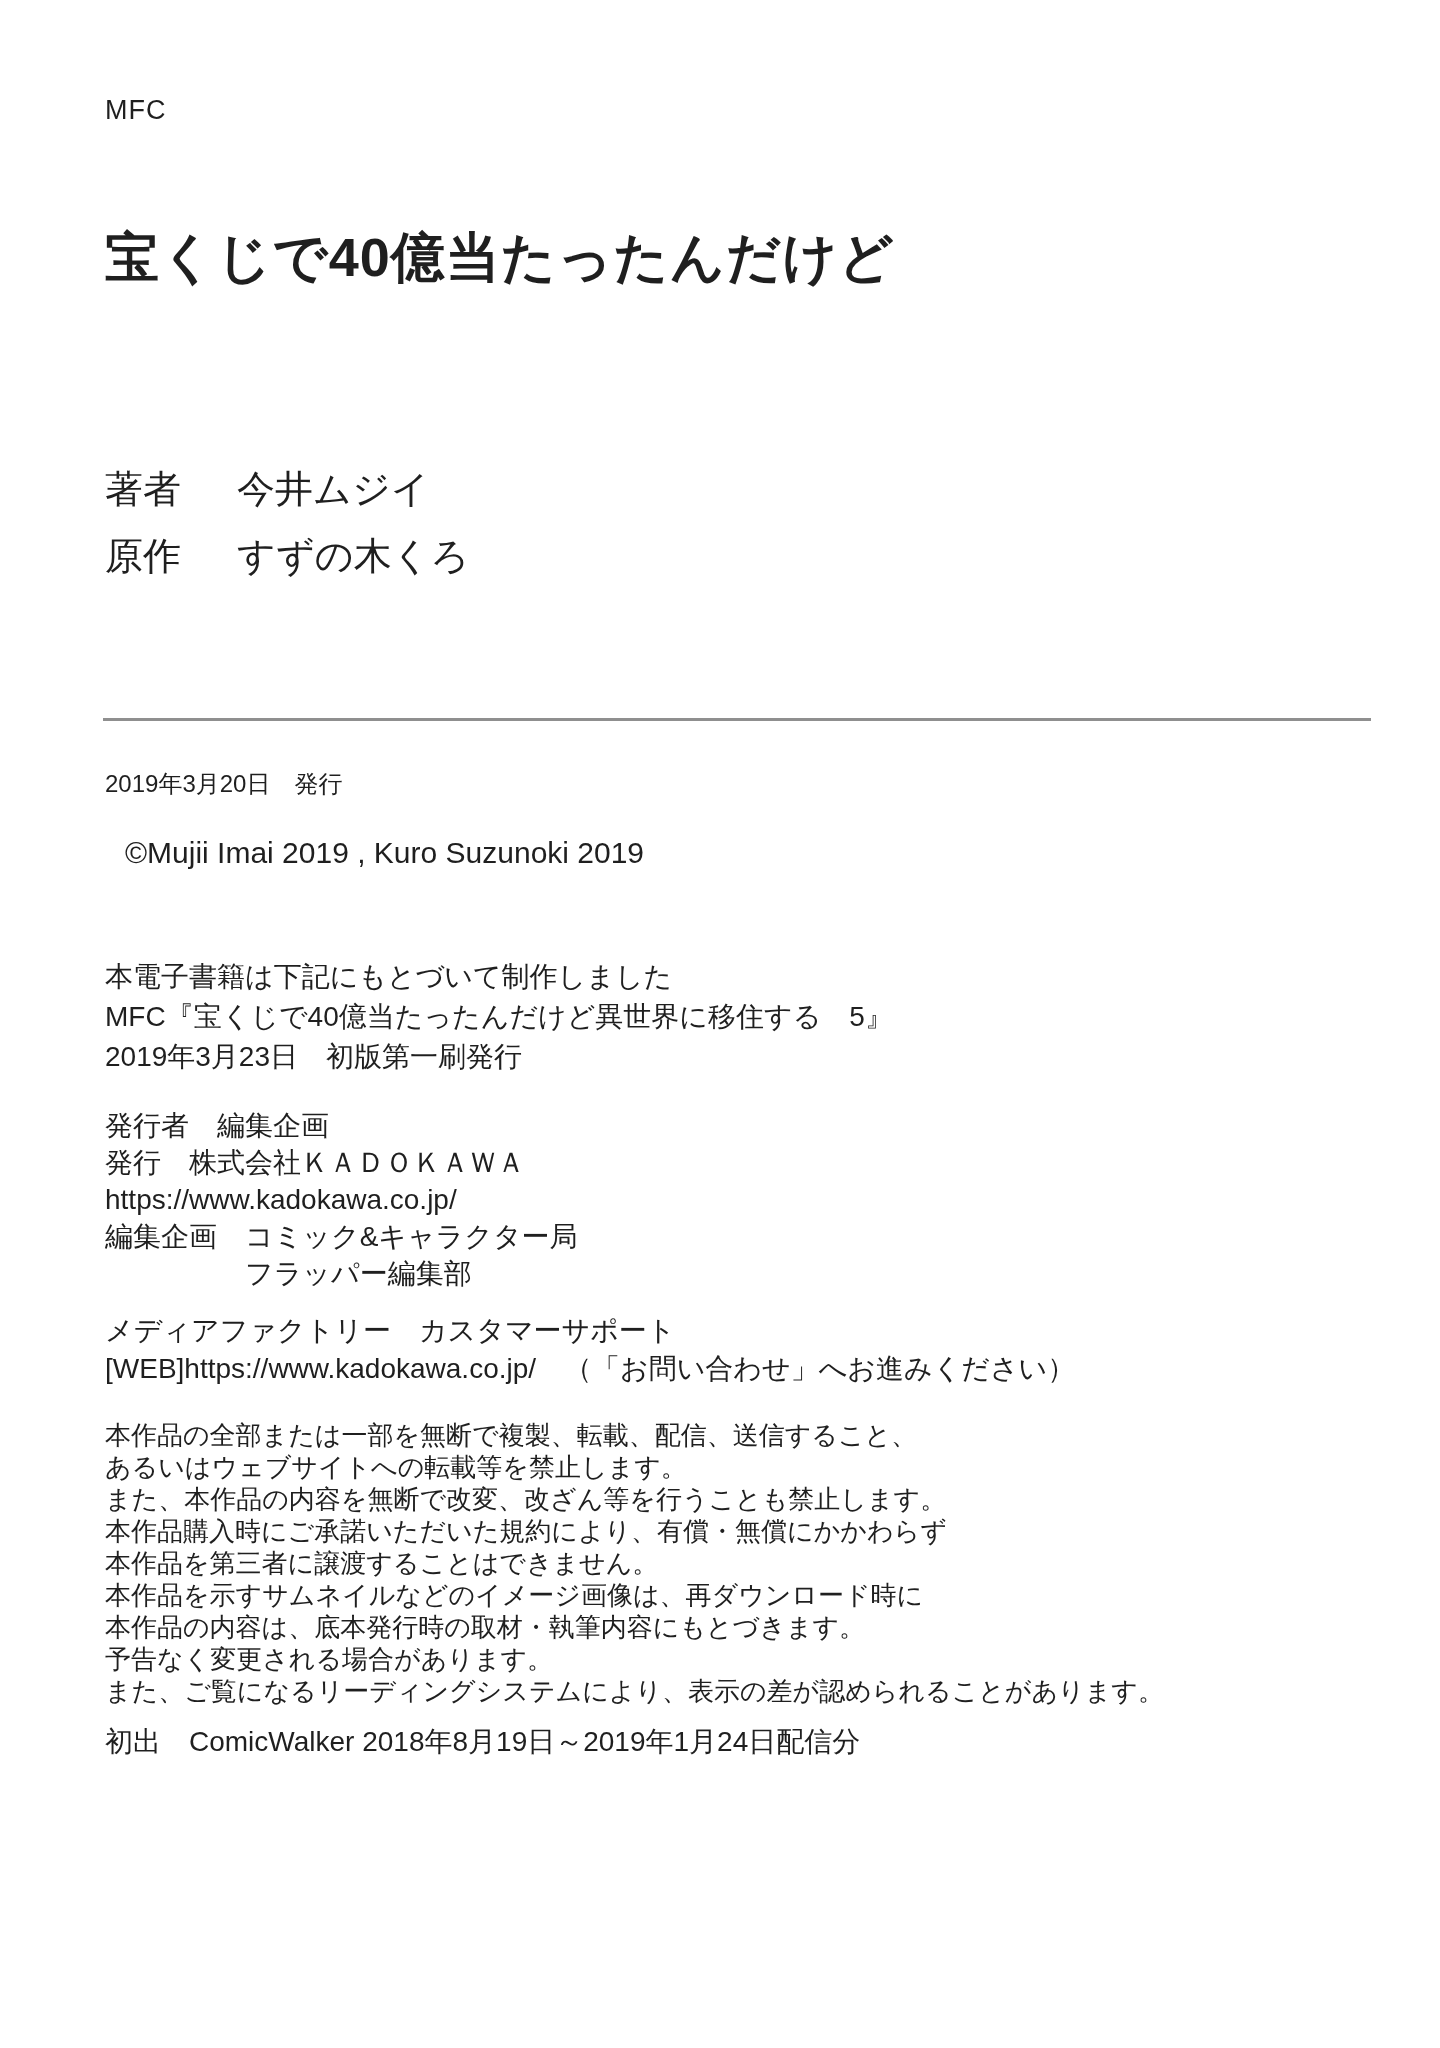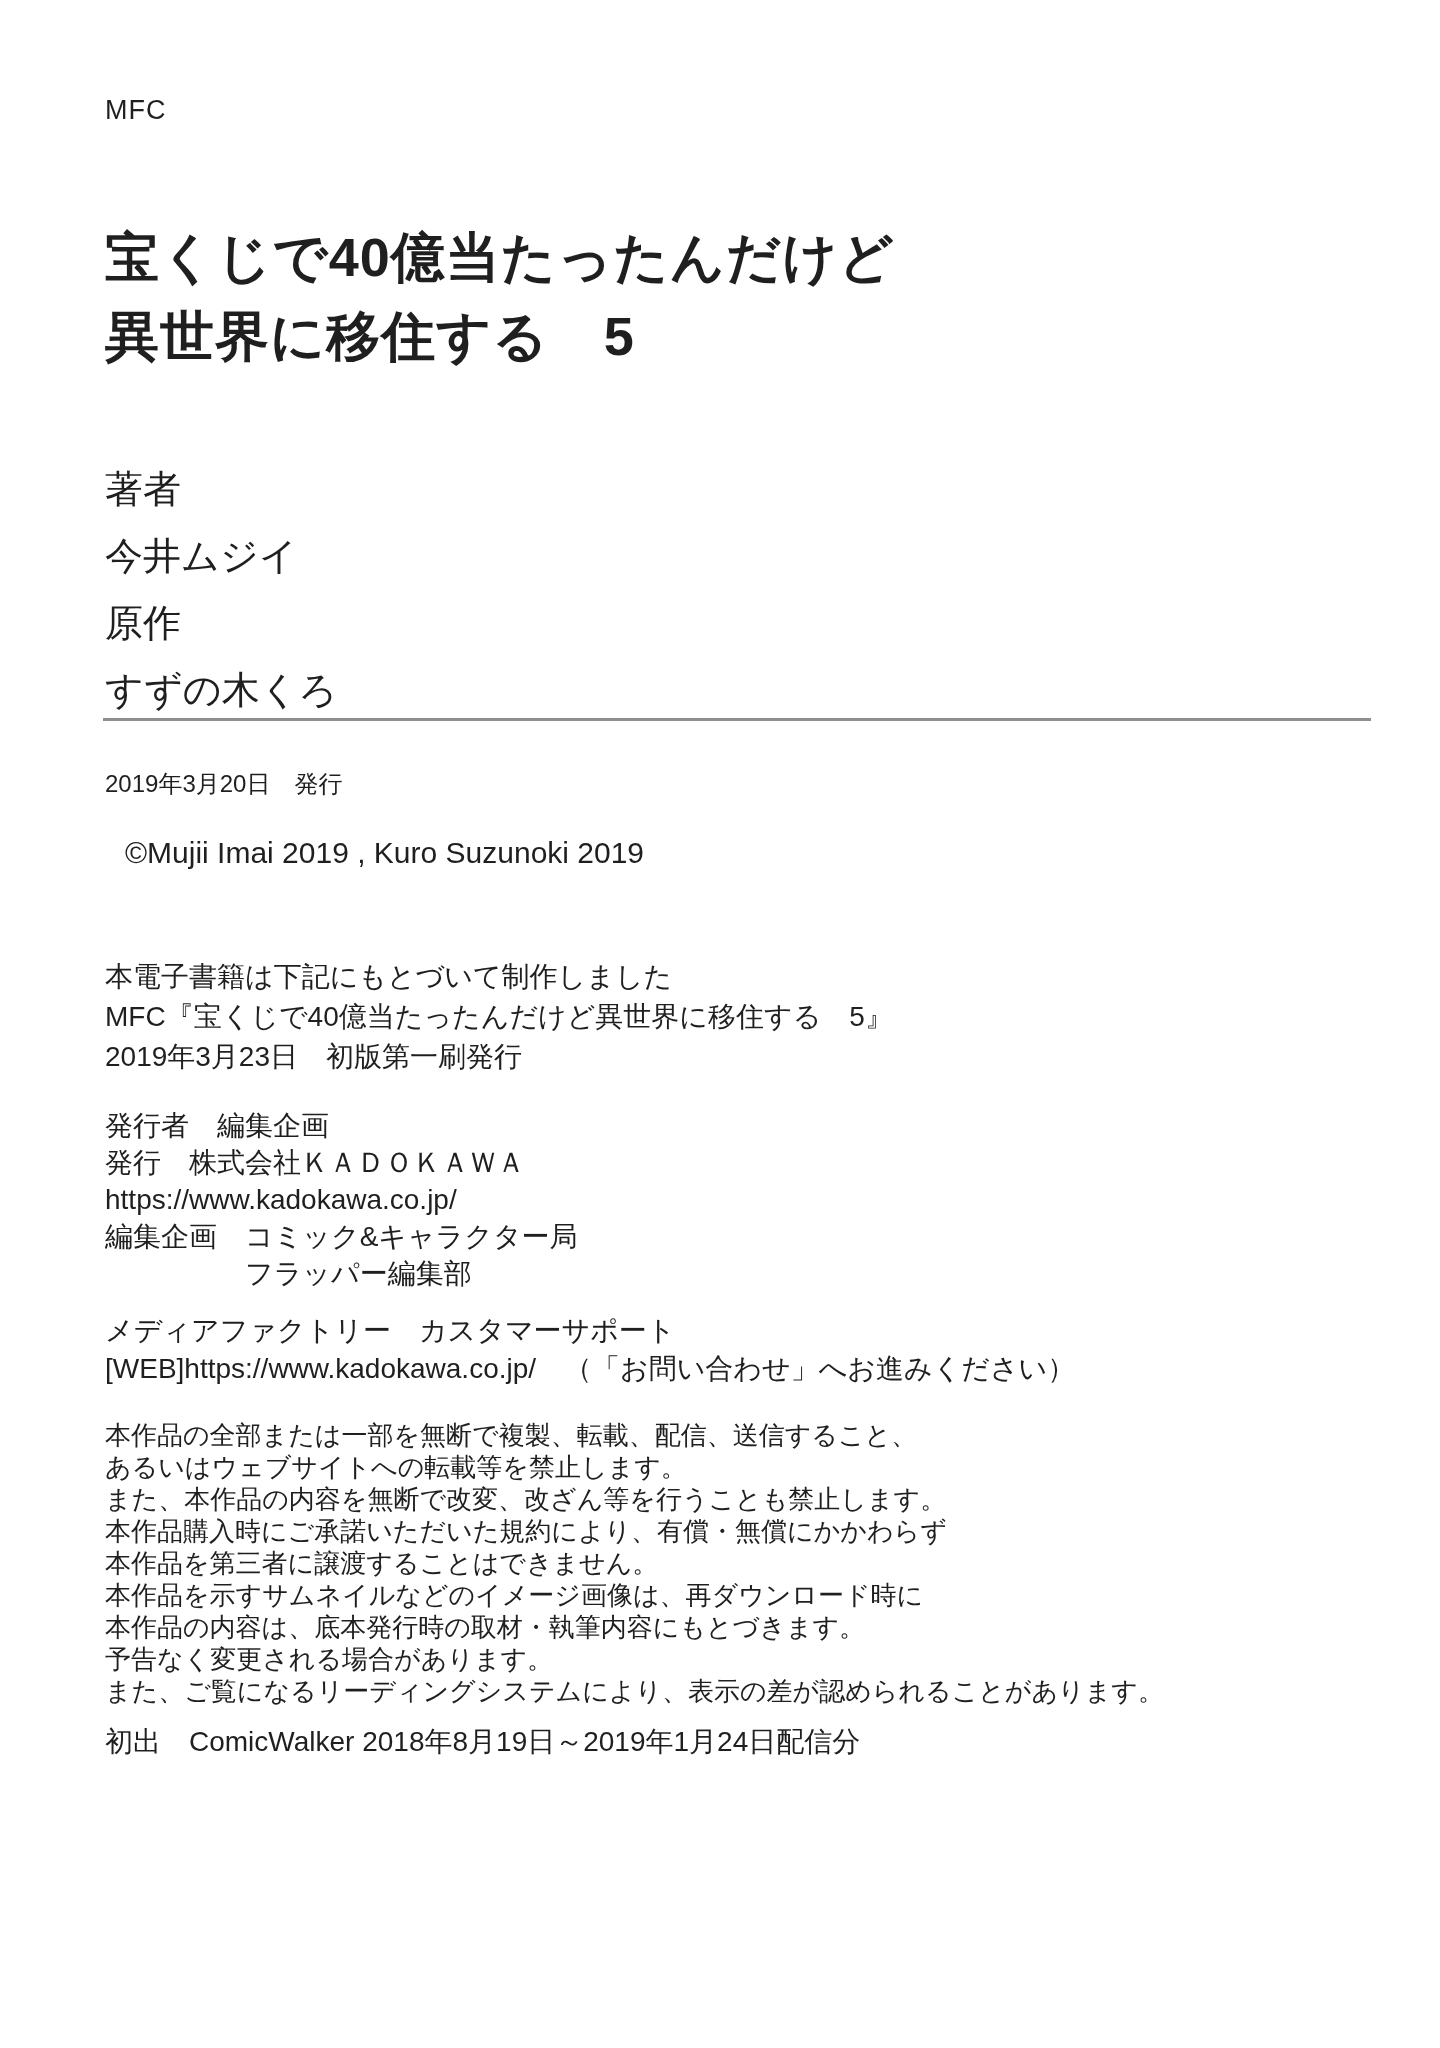--- a/index.html
+++ b/index.html
@@ -32,21 +32,21 @@
     line-height: 79px;
     letter-spacing: 1px;
   }
 
   .credits {
     top: 456px;
     font-size: 38px;
     font-weight: 500;
     line-height: 67px;
   }
-  .credit-row { display: flex; flex-direction: column; }
+  .credit-row { display: flex; }
   .credit-row .role { width: 132px; }
 
   .divider {
     top: 718px;
     left: 103px;
     width: 1268px;
     height: 3px;
     background: #8f8f8f;
   }
 
@@ -93,21 +93,20 @@
     line-height: 40px;
   }
 </style>
 </head>
 <body>
 
 <div class="abs imprint">MFC</div>
 
 <div class="abs book-title">
   <div>宝くじで40億当たったんだけど</div>
-  <div>異世界に移住する　5</div>
 </div>
 
 <div class="abs credits">
   <div class="credit-row">
     <span class="role">著者</span>
     <span class="name">今井ムジイ</span>
   </div>
   <div class="credit-row">
     <span class="role">原作</span>
     <span class="name">すずの木くろ</span>

